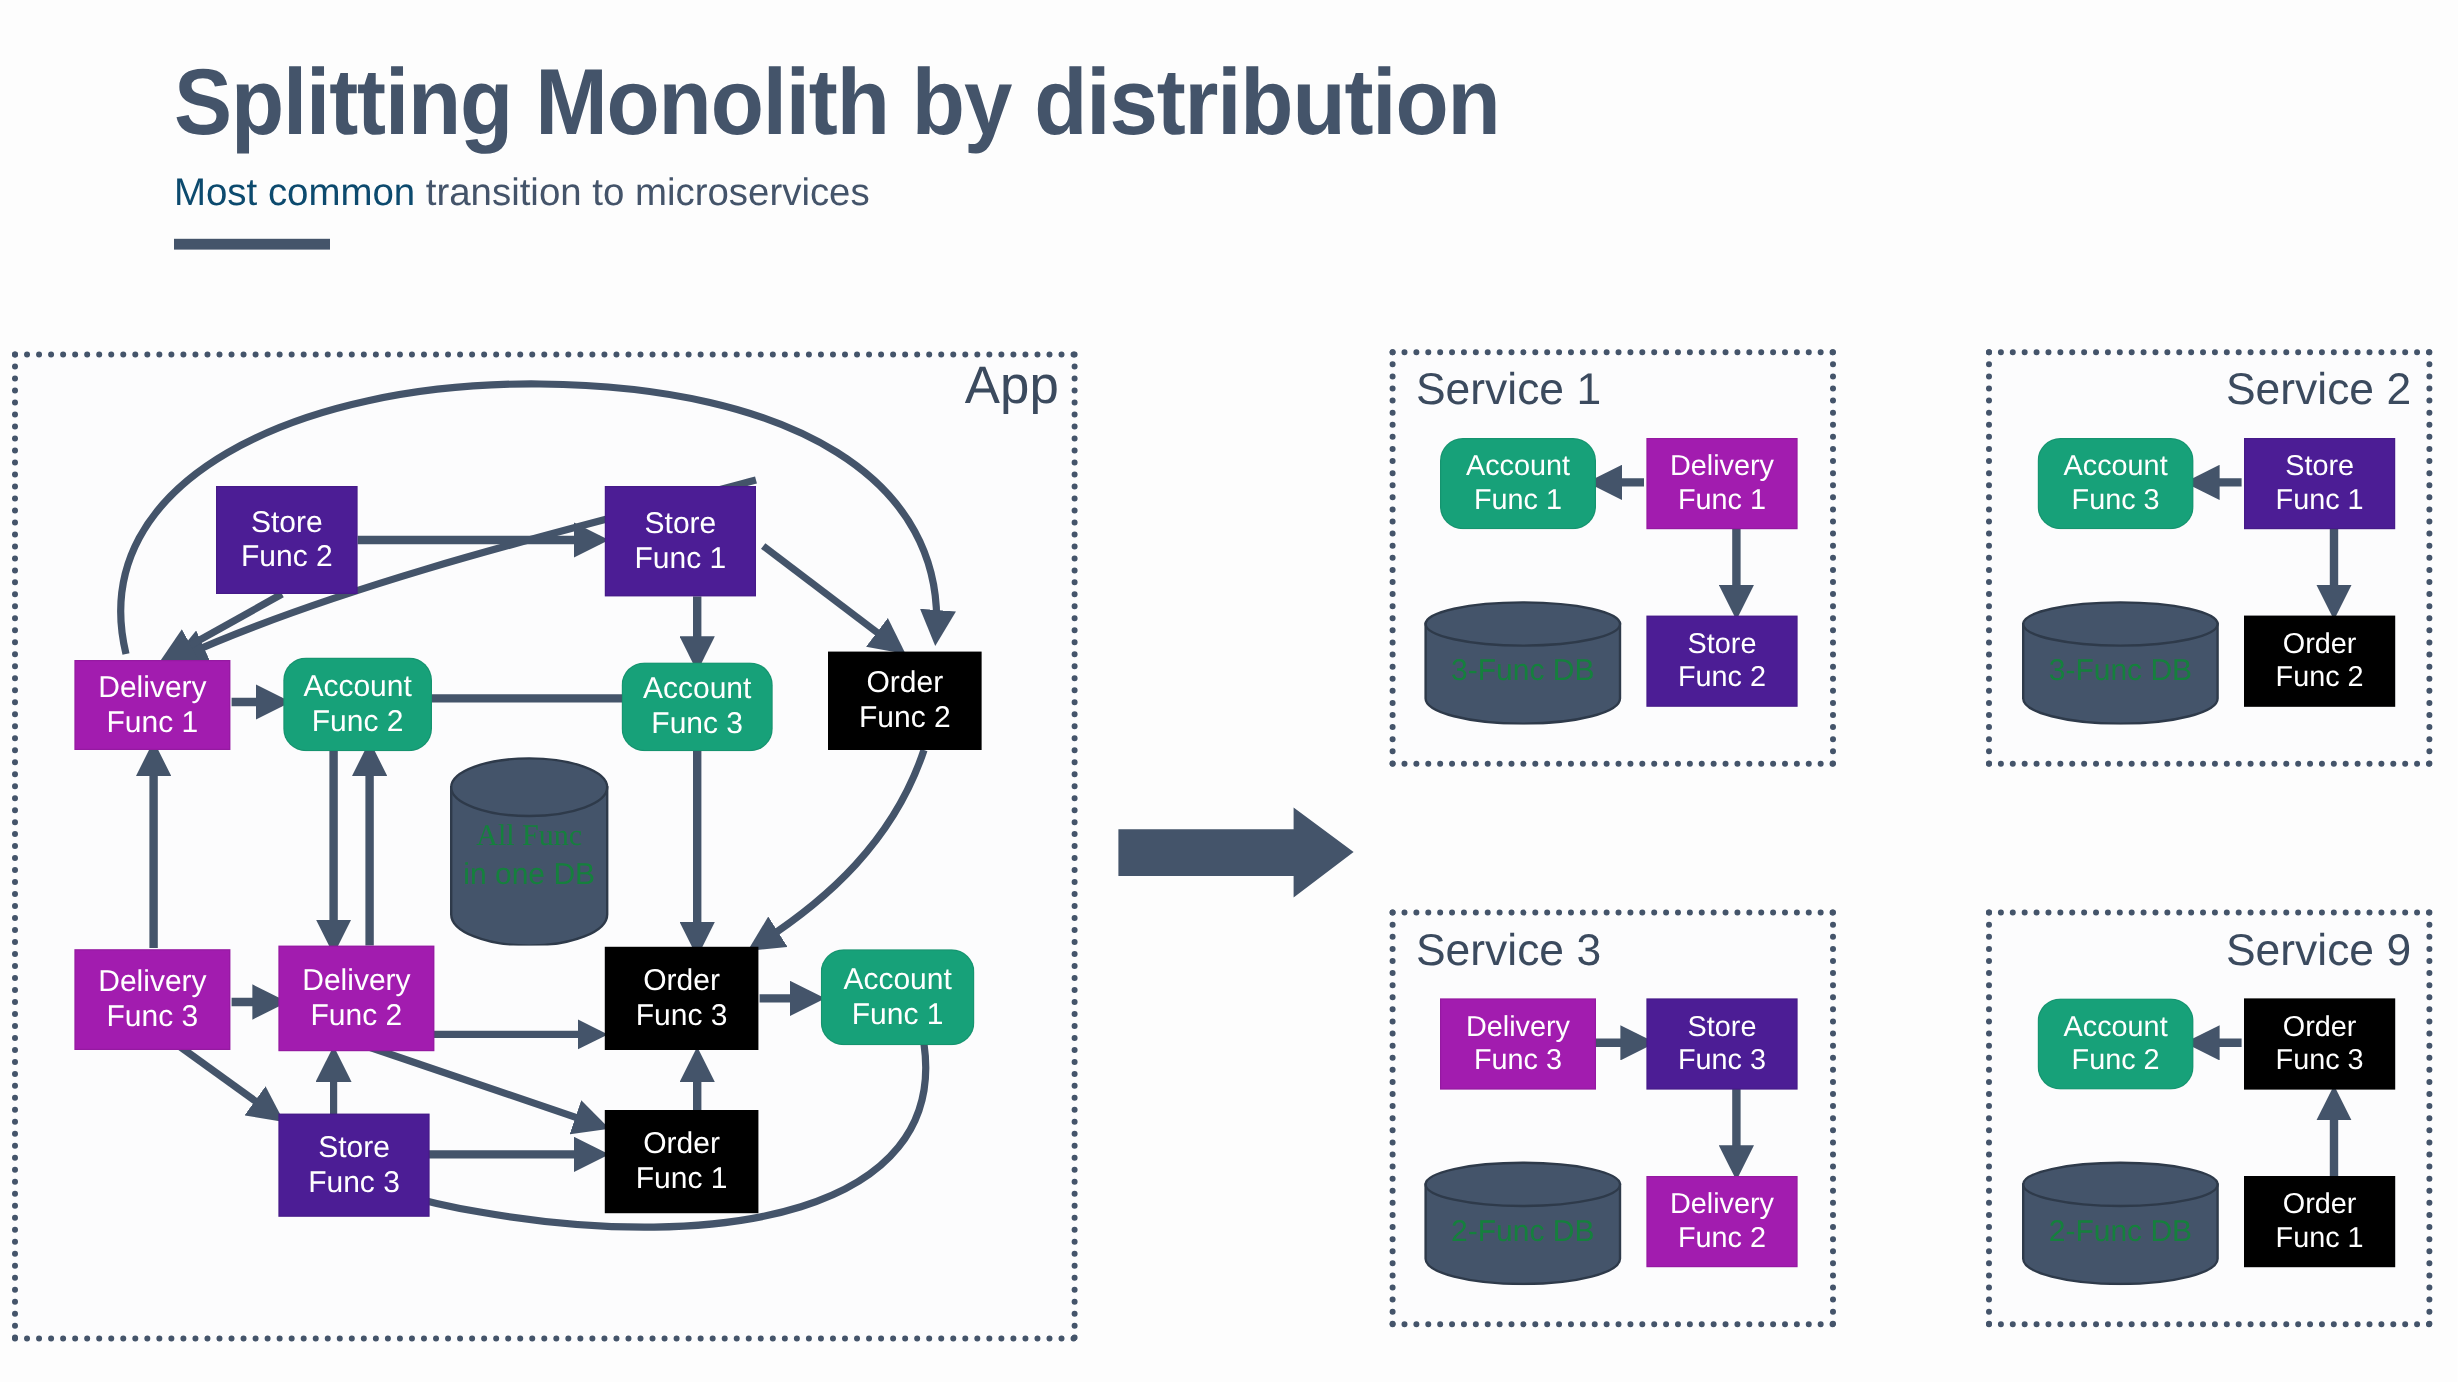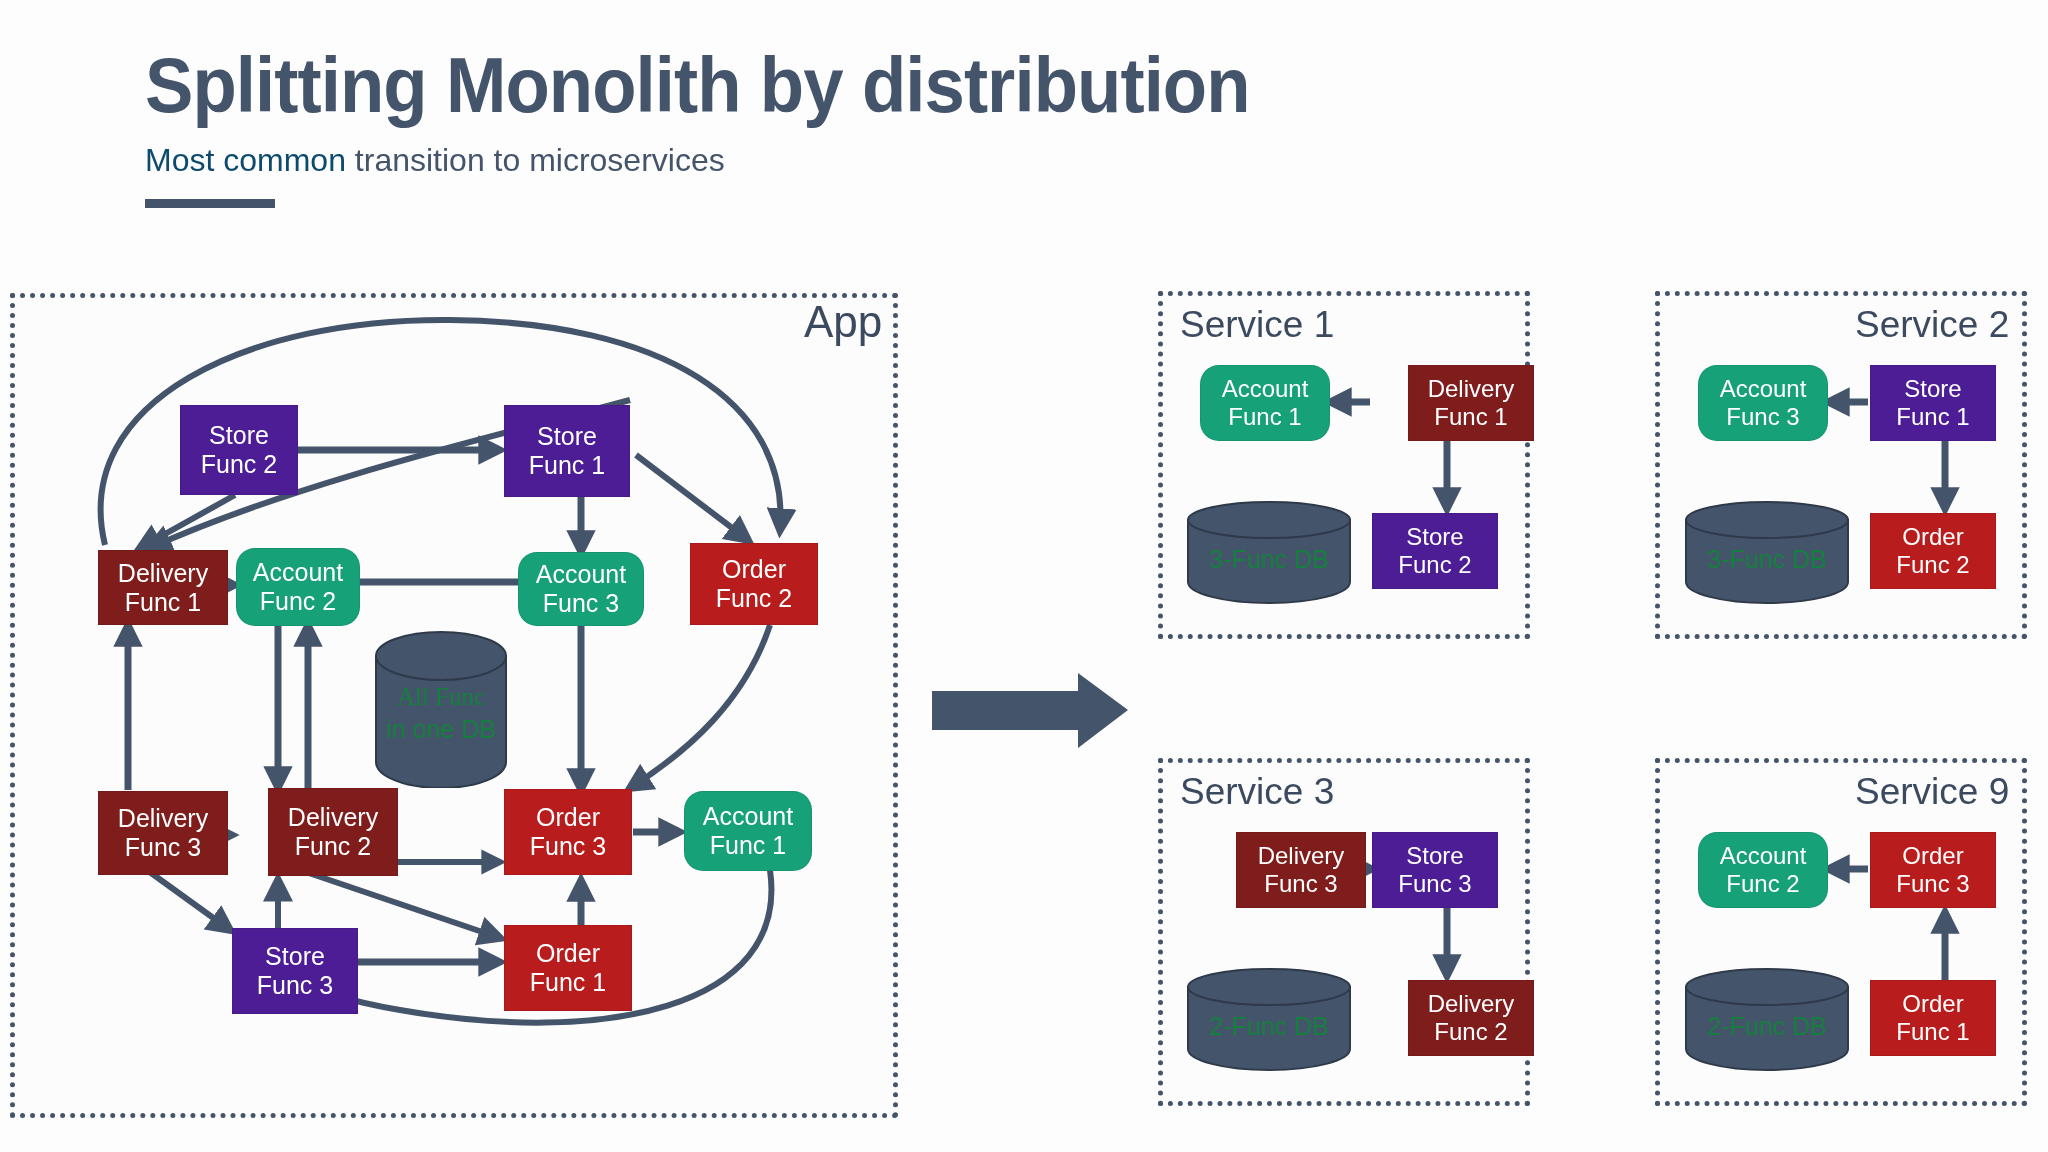--- a/index.html
+++ b/index.html
@@ -74,22 +74,22 @@
     justify-content: center;
     color: #ffffff;
     text-align: center;
     line-height: 1.16;
     border: 1px solid rgba(0,0,0,0.08);
   }
   .node .l1, .node .l2 { display: block; white-space: nowrap; }
 
   .c-store    { background: #4c1d95; }
   .c-account  { background: #17a179; border-radius: 19px; }
-  .c-delivery { background: #7f1d1d; margin-left: 36px; }
-  .c-order    { background: #b91c1c; }
+  .c-delivery { background: #a21caf; }
+  .c-order    { background: #000000; }
 
   
   .db {
     position: absolute;
   }
   .db .db-label {
     position: absolute;
     left: 0;
     width: 100%;
     text-align: center;

